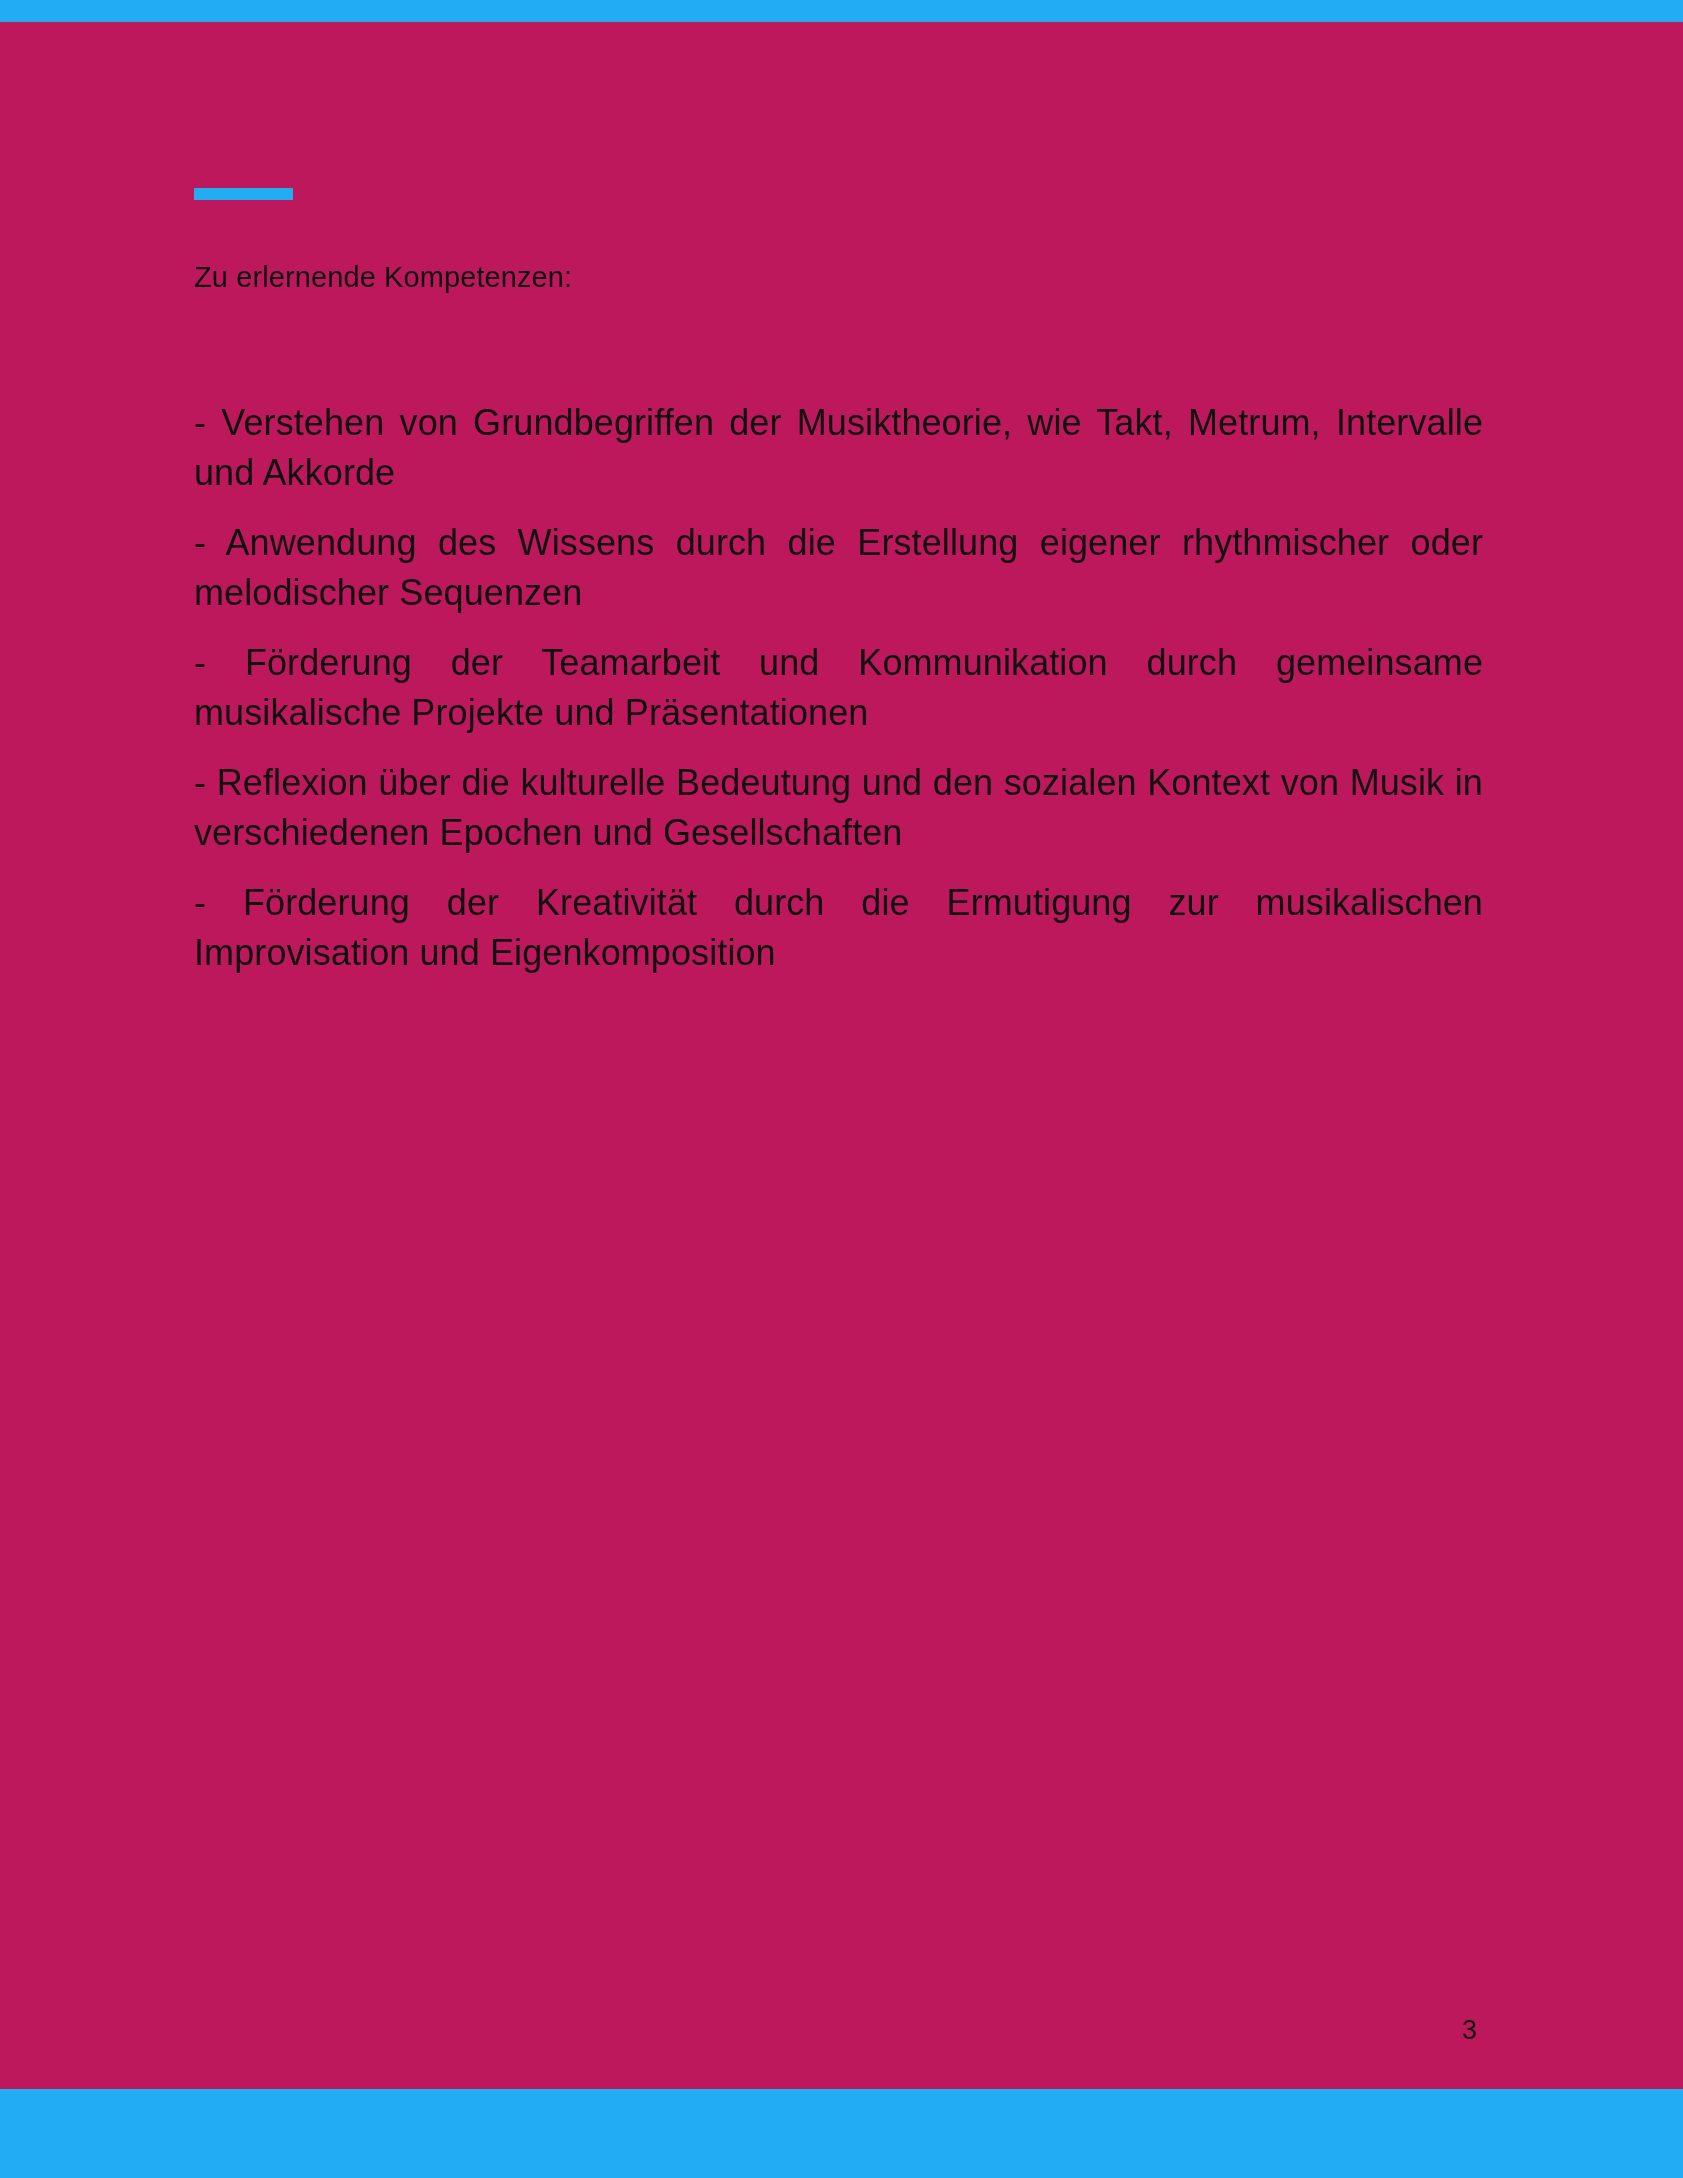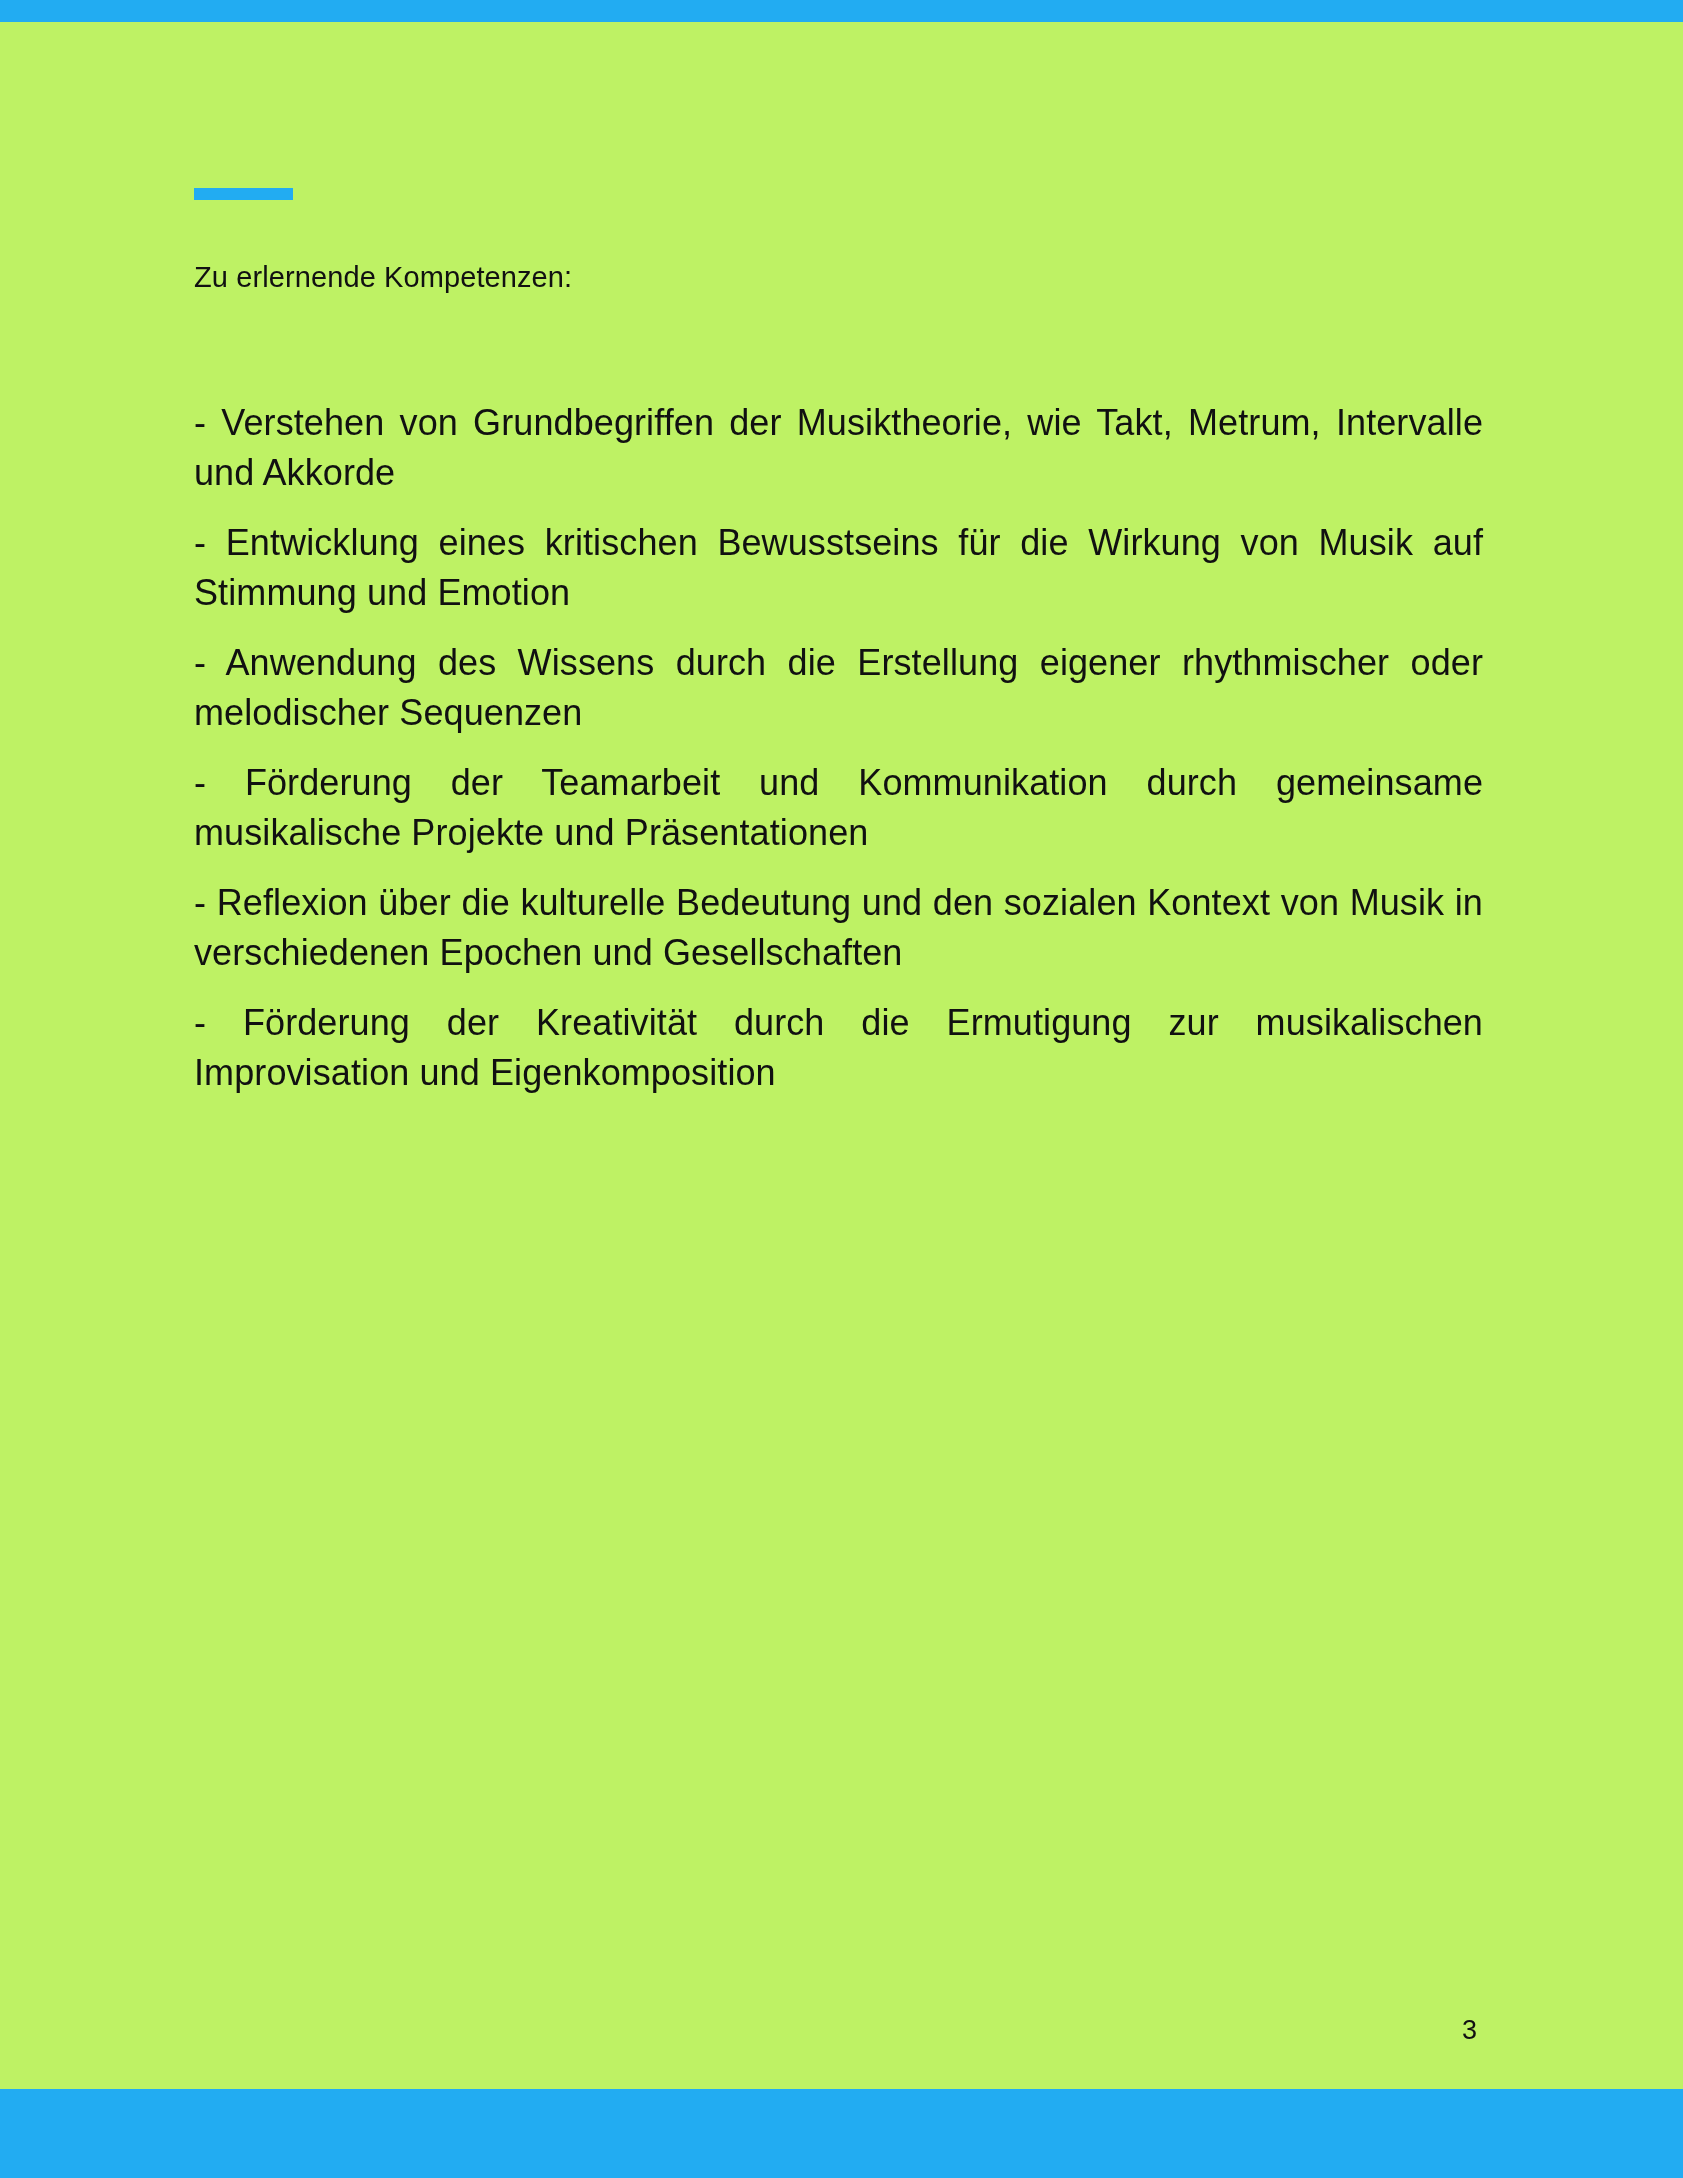--- a/index.html
+++ b/index.html
@@ -12,21 +12,21 @@
     height: 2178px;
     position: relative;
     font-family: "Liberation Sans", sans-serif;
     color: #111111;
     overflow: hidden;
   }
 
   .page {
     position: absolute;
     inset: 0;
-    background: #bef264;
+    background: #be185d;
   }
 
   .bar-top {
     position: absolute;
     left: 0;
     top: 0;
     width: 1683px;
     height: 22px;
     background: #22acf2;
   }
@@ -110,21 +110,20 @@
   <div class="bar-top"></div>
 
   <div class="content">
 
     <div class="accent-mark"></div>
 
     <div class="section-title">Zu erlernende Kompetenzen:</div>
 
     <div class="bullet-list">
       <p class="bullet-item">- Verstehen von Grundbegriffen der Musiktheorie, wie Takt, Metrum, Intervalle und Akkorde</p>
-      <p class="bullet-item">- Entwicklung eines kritischen Bewusstseins für die Wirkung von Musik auf Stimmung und Emotion</p>
       <p class="bullet-item">- Anwendung des Wissens durch die Erstellung eigener rhythmischer oder melodischer Sequenzen</p>
       <p class="bullet-item">- Förderung der Teamarbeit und Kommunikation durch gemeinsame musikalische Projekte und Präsentationen</p>
       <p class="bullet-item">- Reflexion über die kulturelle Bedeutung und den sozialen Kontext von Musik in verschiedenen Epochen und Gesellschaften</p>
       <p class="bullet-item">- Förderung der Kreativität durch die Ermutigung zur musikalischen Improvisation und Eigenkomposition</p>
     </div>
 
   </div>
 
   <div class="page-number">3</div>
 

